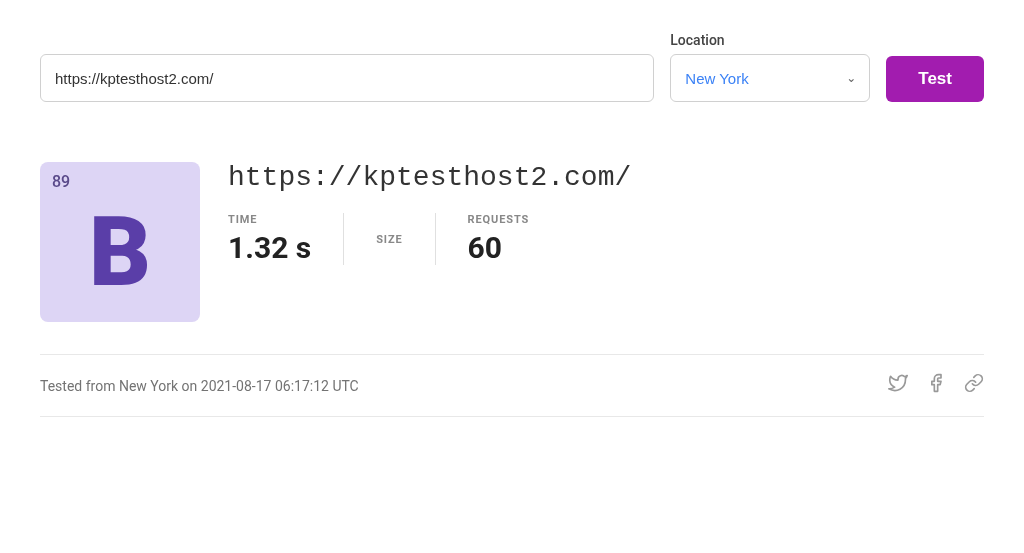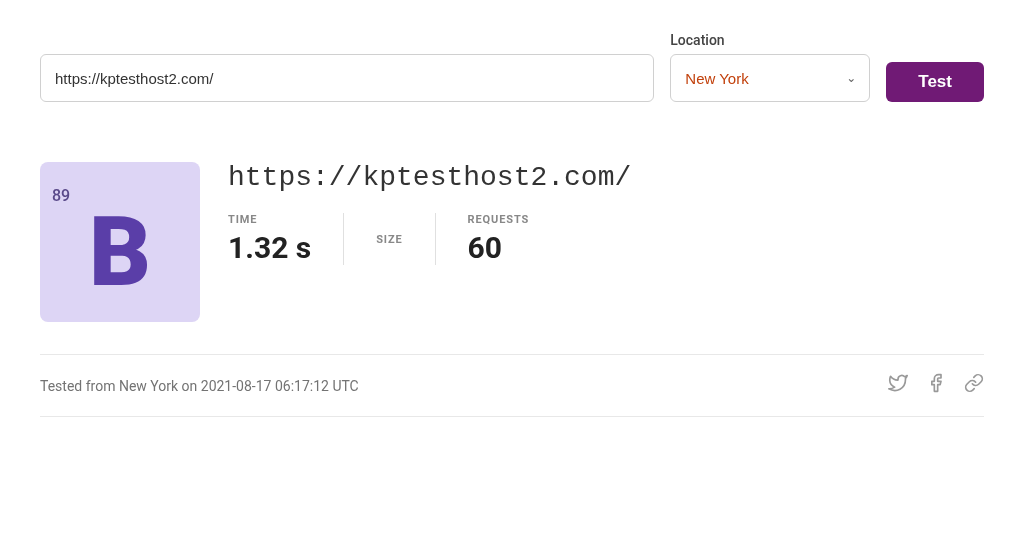--- a/index.html
+++ b/index.html
@@ -48,40 +48,40 @@
     .location-select-wrapper {
       position: relative;
       width: 200px;
     }
     .location-select {
       height: 48px;
       padding: 0 40px 0 14px;
       border: 1.5px solid #d0d0d0;
       border-radius: 6px;
       font-size: 15px;
-      color: #c2410c;
+      color: #3b82f6;
       background: #fff;
       appearance: none;
       cursor: pointer;
       width: 100%;
       outline: none;
     }
     .chevron-icon {
       position: absolute;
       right: 14px;
       top: 50%;
       transform: translateY(-50%);
       pointer-events: none;
       color: #666;
       font-size: 12px;
     }
     .test-button {
-      height: 40px;
+      height: 46px;
       padding: 0 32px;
-      background: #701a75;
+      background: #a21caf;
       color: #fff;
       border: none;
       border-radius: 6px;
       font-size: 17px;
       font-weight: 700;
       cursor: pointer;
       white-space: nowrap;
     }
     .result-card {
       display: flex;
@@ -97,21 +97,21 @@
       display: flex;
       flex-direction: column;
       align-items: center;
       justify-content: center;
       flex-shrink: 0;
       position: relative;
       padding-top: 10px;
     }
     .grade-score {
       position: absolute;
-      top: 24px;
+      top: 10px;
       left: 12px;
       font-size: 16px;
       color: #5a4a8a;
       font-weight: 500;
     }
     .grade-letter {
       font-size: 96px;
       font-weight: 900;
       color: #5a3ea8;
       line-height: 1;

